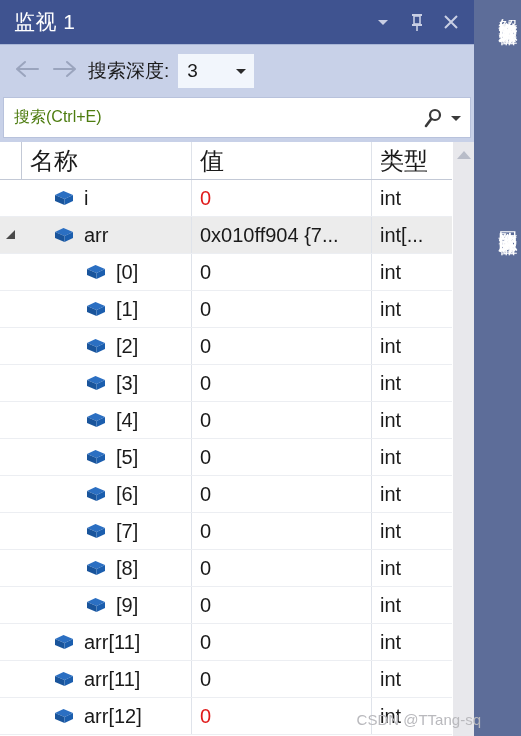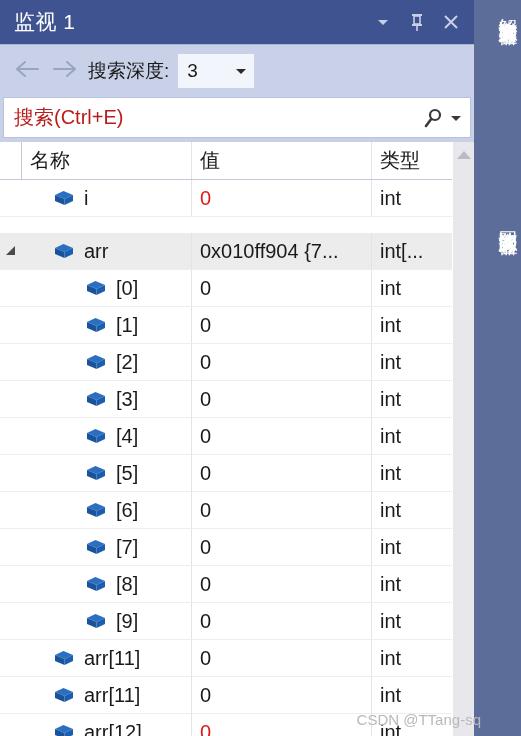--- a/index.html
+++ b/index.html
@@ -96,22 +96,22 @@
   .searchbox {
     height: 41px;
     background: #ffffff;
     border: 1px solid #b8c2dc;
     display: flex;
     align-items: center;
     padding: 0 8px 0 10px;
   }
   .search-placeholder {
     flex: 1 1 auto;
-    font-size: 20px;
-    color: #b91c1c;
+    font-size: 16px;
+    color: #4d7c0f;
     white-space: nowrap;
   }
   .search-icon { color: #3a3a3a; display: flex; margin-right: 6px; }
   .search-caret { color: #3a3a3a; display: flex; }
 
   
   .grid-wrap {
     flex: 1 1 auto;
     position: relative;
     background: #ffffff;
@@ -126,21 +126,21 @@
   }
 
   .grid-header {
     height: 38px;
     display: flex;
     background: #ffffff;
     border-bottom: 1px solid #c3c9d6;
     flex: none;
   }
   .hcell {
-    font-size: 20px;
+    font-size: 24px;
     color: #1a1a1a;
     display: flex;
     align-items: center;
     padding-left: 8px;
     border-right: 1px solid #c3c9d6;
     overflow: hidden;
     white-space: nowrap;
   }
   .hcell.c-gutter { width: 22px; padding-left: 0; border-right: 1px solid #c3c9d6; }
   .hcell.c-name   { width: 170px; }
@@ -148,21 +148,21 @@
   .hcell.c-type   { flex: 1 1 auto; border-right: none; text-align: right; }
 
   .grid-body { flex: 1 1 auto; overflow: hidden; }
 
   .row {
     height: 37px;
     display: flex;
     align-items: stretch;
     border-bottom: 1px solid #eceef2;
   }
-  .row.sel { background: #ececec; margin-top: 16px; }
+  .row.sel { background: #ececec; }
 
   .cell {
     display: flex;
     align-items: center;
     overflow: hidden;
     white-space: nowrap;
     font-size: 20px;
     color: #1a1a1a;
   }
   .c-gutter {

